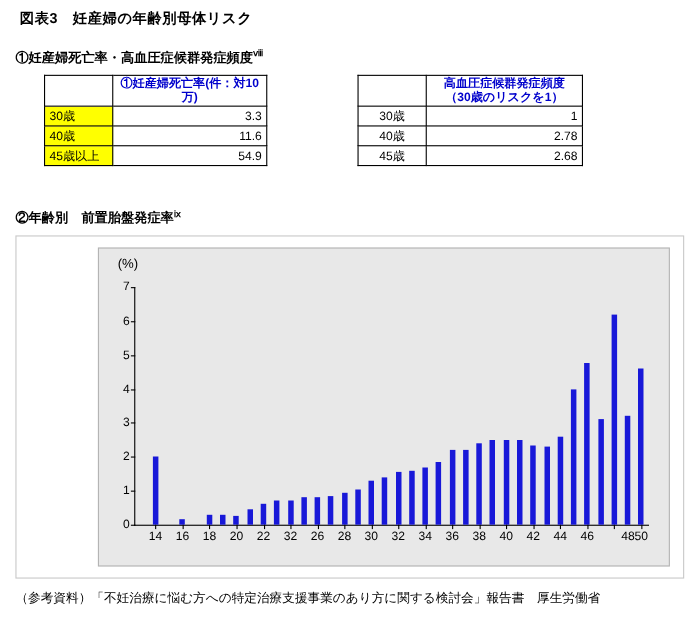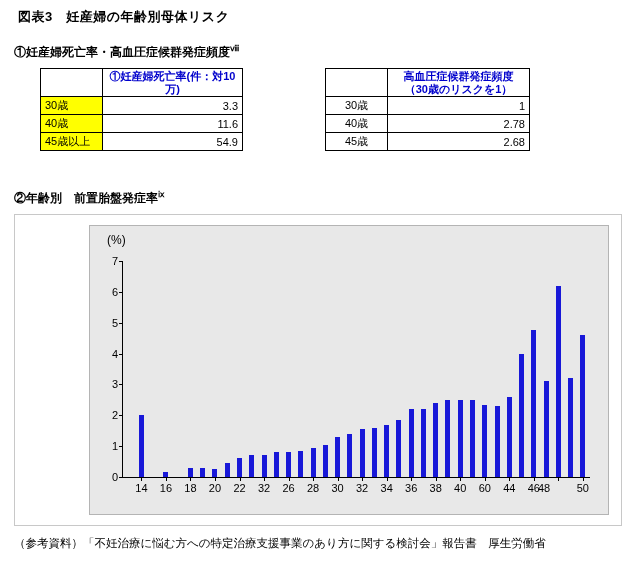--- a/index.html
+++ b/index.html
@@ -322,27 +322,27 @@
         <div class="xtick" style="left: 239.132px;">32</div>
         <div class="xtick-mark" style="left: 263.658px;"></div>
         <div class="xtick" style="left: 263.658px;">34</div>
         <div class="xtick-mark" style="left: 288.184px;"></div>
         <div class="xtick" style="left: 288.184px;">36</div>
         <div class="xtick-mark" style="left: 312.711px;"></div>
         <div class="xtick" style="left: 312.711px;">38</div>
         <div class="xtick-mark" style="left: 337.237px;"></div>
         <div class="xtick" style="left: 337.237px;">40</div>
         <div class="xtick-mark" style="left: 361.763px;"></div>
-        <div class="xtick" style="left: 361.763px;">60</div>
+        <div class="xtick" style="left: 361.763px;">42</div>
         <div class="xtick-mark" style="left: 386.289px;"></div>
         <div class="xtick" style="left: 386.289px;">44</div>
         <div class="xtick-mark" style="left: 410.816px;"></div>
         <div class="xtick" style="left: 410.816px;">46</div>
         <div class="xtick-mark" style="left: 435.342px;"></div>
-        <div class="xtick" style="left: 421px;">48</div>
+        <div class="xtick" style="left: 448px;">48</div>
         <div class="xtick-mark" style="left: 459.868px;"></div>
         <div class="xtick" style="left: 459.868px;">50</div>
       </div>
   </div>
 
   <div class="footnote">（参考資料）「不妊治療に悩む方への特定治療支援事業のあり方に関する検討会」報告書　厚生労働省</div>
 
 </div>
 
 </body></html>

